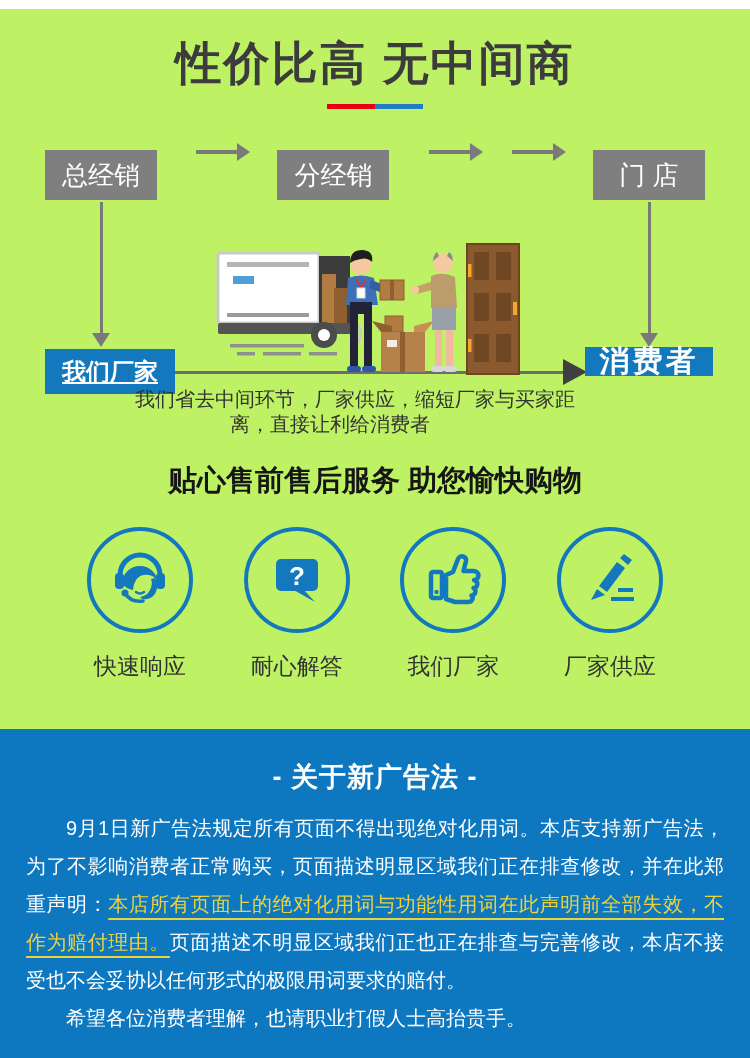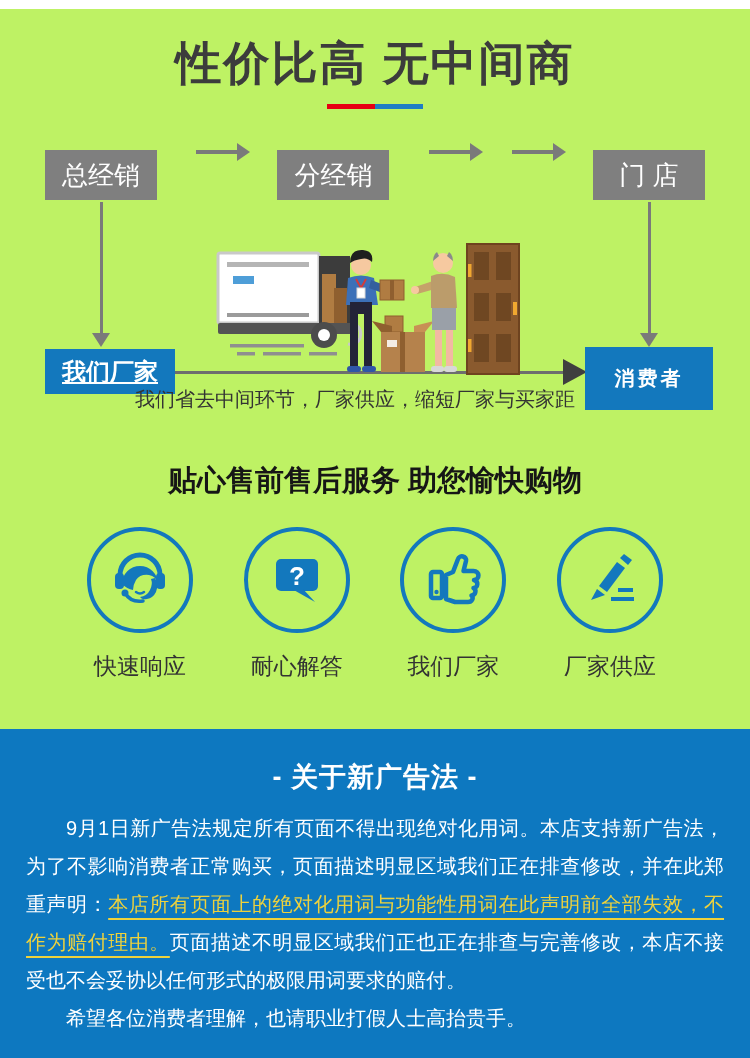--- a/index.html
+++ b/index.html
@@ -39,21 +39,21 @@
   .v-arrow::after{content:"";position:absolute;bottom:-13px;left:-8px;border-top:14px solid var(--arrow-gray);
     border-left:9px solid transparent;border-right:9px solid transparent;}
   .v-arrow.left{left:100px;}
   .v-arrow.right{left:648px;}
   .long-arrow-line{position:absolute;top:221px;left:173px;width:392px;height:3px;background:#6e6e6e;}
   .long-arrow-head{position:absolute;top:209px;left:563px;width:0;height:0;
     border-left:24px solid var(--arrowhead-dark);border-top:13px solid transparent;border-bottom:13px solid transparent;}
   .blue-box{position:absolute;background:var(--accent-blue);color:#fff;font-weight:bold;
     display:flex;align-items:center;justify-content:center;}
   .blue-box.factory{left:45px;top:199px;width:130px;height:45px;font-size:24px;text-decoration:underline;}
-  .blue-box.consumer{left:585px;top:197px;width:128px;height:63px;font-size:20px;letter-spacing:3px;}
+  .blue-box.consumer{left:585px;top:197px;width:128px;height:29px;font-size:30px;letter-spacing:3px;}
   .illustration{position:absolute;left:185px;top:86px;width:380px;height:140px;}
   .flow-caption{position:absolute;top:237px;left:135px;width:390px;text-align:center;
     font-size:20px;color:var(--body-text);line-height:25px;}
   .flow-caption div{white-space:nowrap;}
 
   
   .services-title{position:absolute;top:452px;left:0;width:100%;text-align:center;
     font-size:29px;font-weight:600;color:#161616;}
   .icons-row{position:absolute;top:518px;left:0;width:100%;display:flex;
     justify-content:space-between;padding:0 82px;}
@@ -171,20 +171,21 @@
         <rect x="283" y="103" width="3.5" height="13" fill="#f0a830"></rect>
         <rect x="328" y="66" width="4" height="13" fill="#f0a830"></rect>
       </g>
     </svg>
 
     <div class="blue-box factory">我们厂家</div>
     <div class="blue-box consumer">消费者</div>
 
     <div class="flow-caption">
       <div>我们省去中间环节，厂家供应，缩短厂家与买家距</div>
+      <div>离，直接让利给消费者</div>
     </div>
   </div>
 
   <div class="services-title">贴心售前售后服务 助您愉快购物</div>
 
   <div class="icons-row">
     <div class="service-item">
       <div class="icon-circle">
         <svg viewBox="0 0 64 64">
           <path d="M14,36 a18,18 0 1 1 36,0 q-2,-8 -9,-9 q-9,-1 -13,5 q-3,5 -3,10 q-6,-1 -11,-6 z" fill="currentColor"></path>

